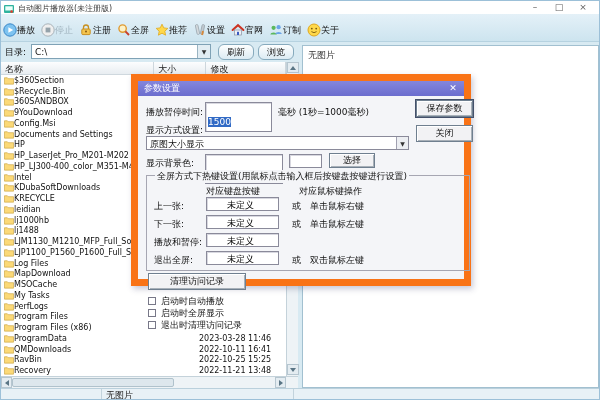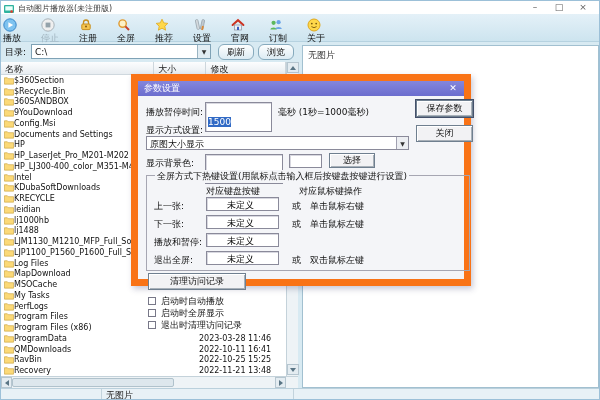--- a/index.html
+++ b/index.html
@@ -6,21 +6,21 @@
 html,body{width:600px;height:400px;overflow:hidden}
 .window{position:relative;width:600px;height:400px;background:#d8eaf2;border:1px solid #9cc0d8;overflow:hidden}
 
 .titlebar{position:absolute;top:0;left:0;right:0;height:13px;background:#fff;display:flex;align-items:flex-end}
 .appicon{margin-left:3px;display:inline-flex}
 .title{font-size:8px;color:#3a3a3a;margin-left:4px;white-space:nowrap}
 .wctrls{position:absolute;right:4px;top:0;height:13px;display:flex}
 .wc{width:24px;height:13px;text-align:center;font-size:9px;line-height:12px;color:#606060}
 
 .toolbar{position:absolute;top:13px;left:0;right:0;height:28px;background:linear-gradient(#e4f1f8,#cde4ef);border-bottom:1px solid #b6d2e0;display:flex;padding-left:2px}
-.tbtn{width:38px;display:flex;flex-direction:column;align-items:flex-start;padding-top:4px;cursor:default}
+.tbtn{width:38px;display:flex;flex-direction:row;align-items:center;padding-top:4px;cursor:default}
 .tbtn svg{width:14px;height:14px;flex:0 0 auto}
 .tlabel{font-size:9px;color:#141414;line-height:12px;white-space:nowrap}
 .tbtn.disabled .tlabel{color:#9fb2bd}
 
 .dirbar{position:absolute;top:41px;left:0;width:300px;height:20px}
 .dirlabel{position:absolute;left:4px;top:4px;font-size:9px;color:#111}
 .combo{position:absolute;left:30px;top:2px;width:180px;height:15px;background:#fff;border:1px solid #7fa2b6}
 .combo .val{position:absolute;left:3px;top:2px;font-size:9px;color:#111}
 .combo .drop{position:absolute;right:0;top:0;width:13px;height:13px;background:#e2edf3;border-left:1px solid #9ab4c2;display:flex;align-items:center;justify-content:center;font-size:6px;color:#333}
 .sbtn{position:absolute;top:2px;height:16px;background:linear-gradient(#fdfefe,#dcebf3);border:1px solid #86aabd;border-radius:6px;font-size:9px;color:#111;text-align:center;line-height:14px}

